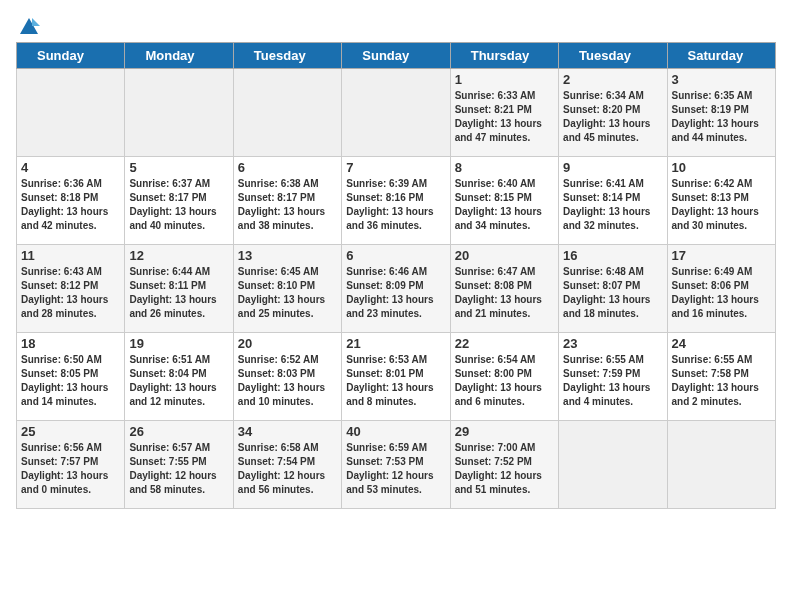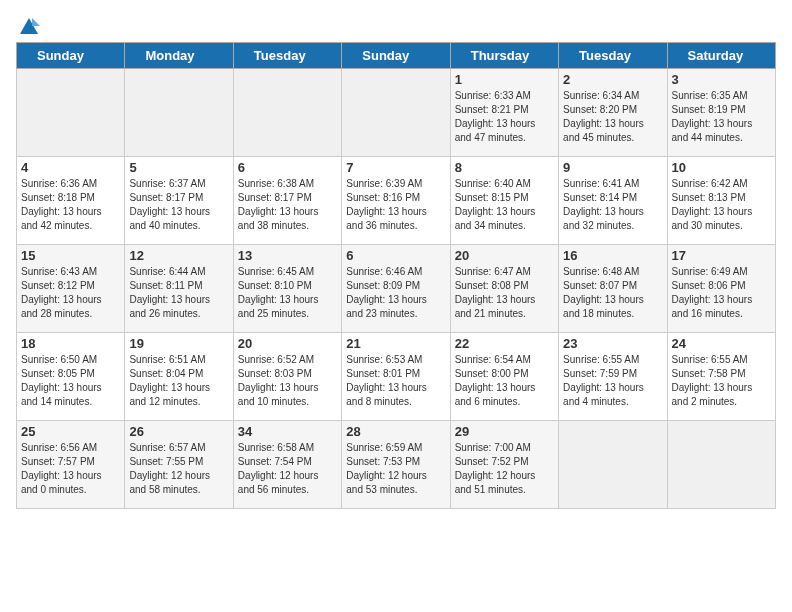--- a/index.html
+++ b/index.html
@@ -58,20 +58,21 @@
     .day-num {
       font-size: 13px;
       font-weight: bold;
       color: #333;
       margin-bottom: 2px;
     }
     .day-info {
       font-size: 10px;
       color: #333;
       line-height: 1.4;
+      font-weight: bold;
     }
     tbody tr:nth-child(odd) td {
       background-color: #f5f5f5;
     }
     tbody tr:nth-child(even) td {
       background-color: #fff;
     }
     .empty {
       background-color: #f0f0f0 !important;
     }
@@ -152,21 +153,21 @@
           <div class="day-num">9</div>
           <div class="day-info">Sunrise: 6:41 AM<br>Sunset: 8:14 PM<br>Daylight: 13 hours and 32 minutes.</div>
         </td>
         <td>
           <div class="day-num">10</div>
           <div class="day-info">Sunrise: 6:42 AM<br>Sunset: 8:13 PM<br>Daylight: 13 hours and 30 minutes.</div>
         </td>
       </tr>
       <tr>
         <td>
-          <div class="day-num">15</div>
+          <div class="day-num">11</div>
           <div class="day-info">Sunrise: 6:43 AM<br>Sunset: 8:12 PM<br>Daylight: 13 hours and 28 minutes.</div>
         </td>
         <td>
           <div class="day-num">12</div>
           <div class="day-info">Sunrise: 6:44 AM<br>Sunset: 8:11 PM<br>Daylight: 13 hours and 26 minutes.</div>
         </td>
         <td>
           <div class="day-num">13</div>
           <div class="day-info">Sunrise: 6:45 AM<br>Sunset: 8:10 PM<br>Daylight: 13 hours and 25 minutes.</div>
         </td>
@@ -224,21 +225,21 @@
         </td>
         <td>
           <div class="day-num">26</div>
           <div class="day-info">Sunrise: 6:57 AM<br>Sunset: 7:55 PM<br>Daylight: 12 hours and 58 minutes.</div>
         </td>
         <td>
           <div class="day-num">34</div>
           <div class="day-info">Sunrise: 6:58 AM<br>Sunset: 7:54 PM<br>Daylight: 12 hours and 56 minutes.</div>
         </td>
         <td>
-          <div class="day-num">28</div>
+          <div class="day-num">40</div>
           <div class="day-info">Sunrise: 6:59 AM<br>Sunset: 7:53 PM<br>Daylight: 12 hours and 53 minutes.</div>
         </td>
         <td>
           <div class="day-num">29</div>
           <div class="day-info">Sunrise: 7:00 AM<br>Sunset: 7:52 PM<br>Daylight: 12 hours and 51 minutes.</div>
         </td>
         <td class="empty"></td>
         <td class="empty"></td>
       </tr>
     </tbody>

